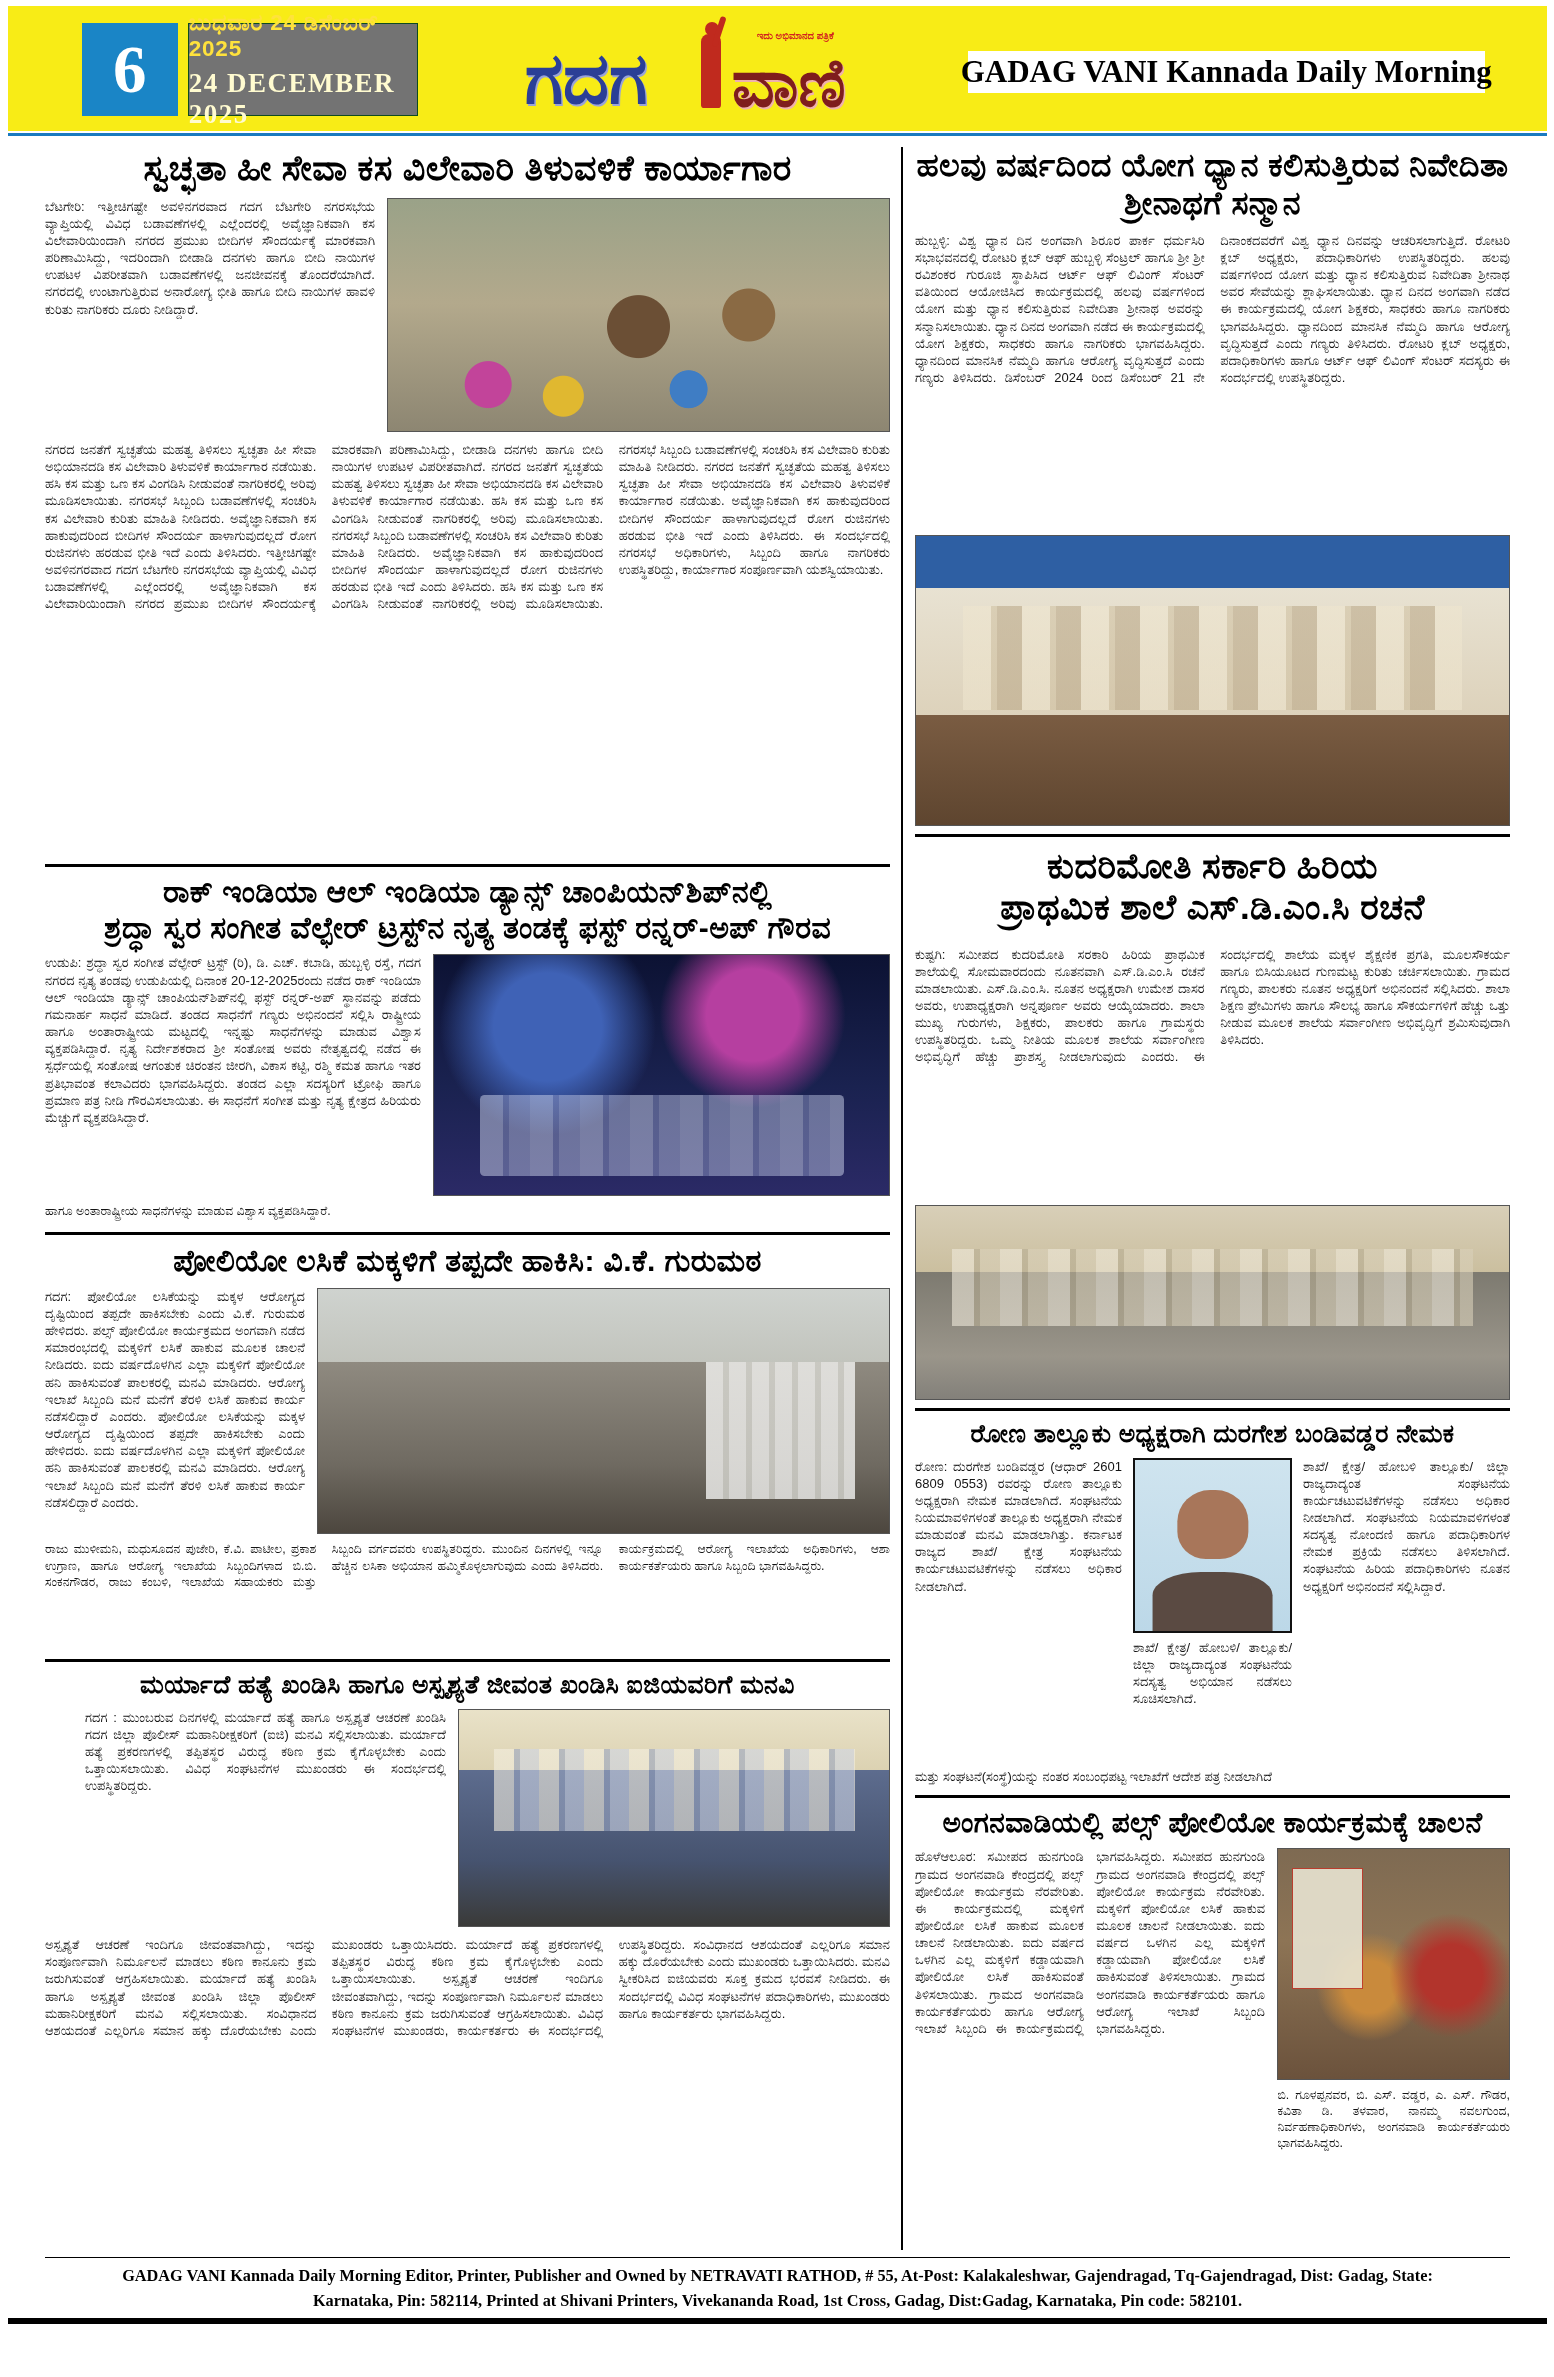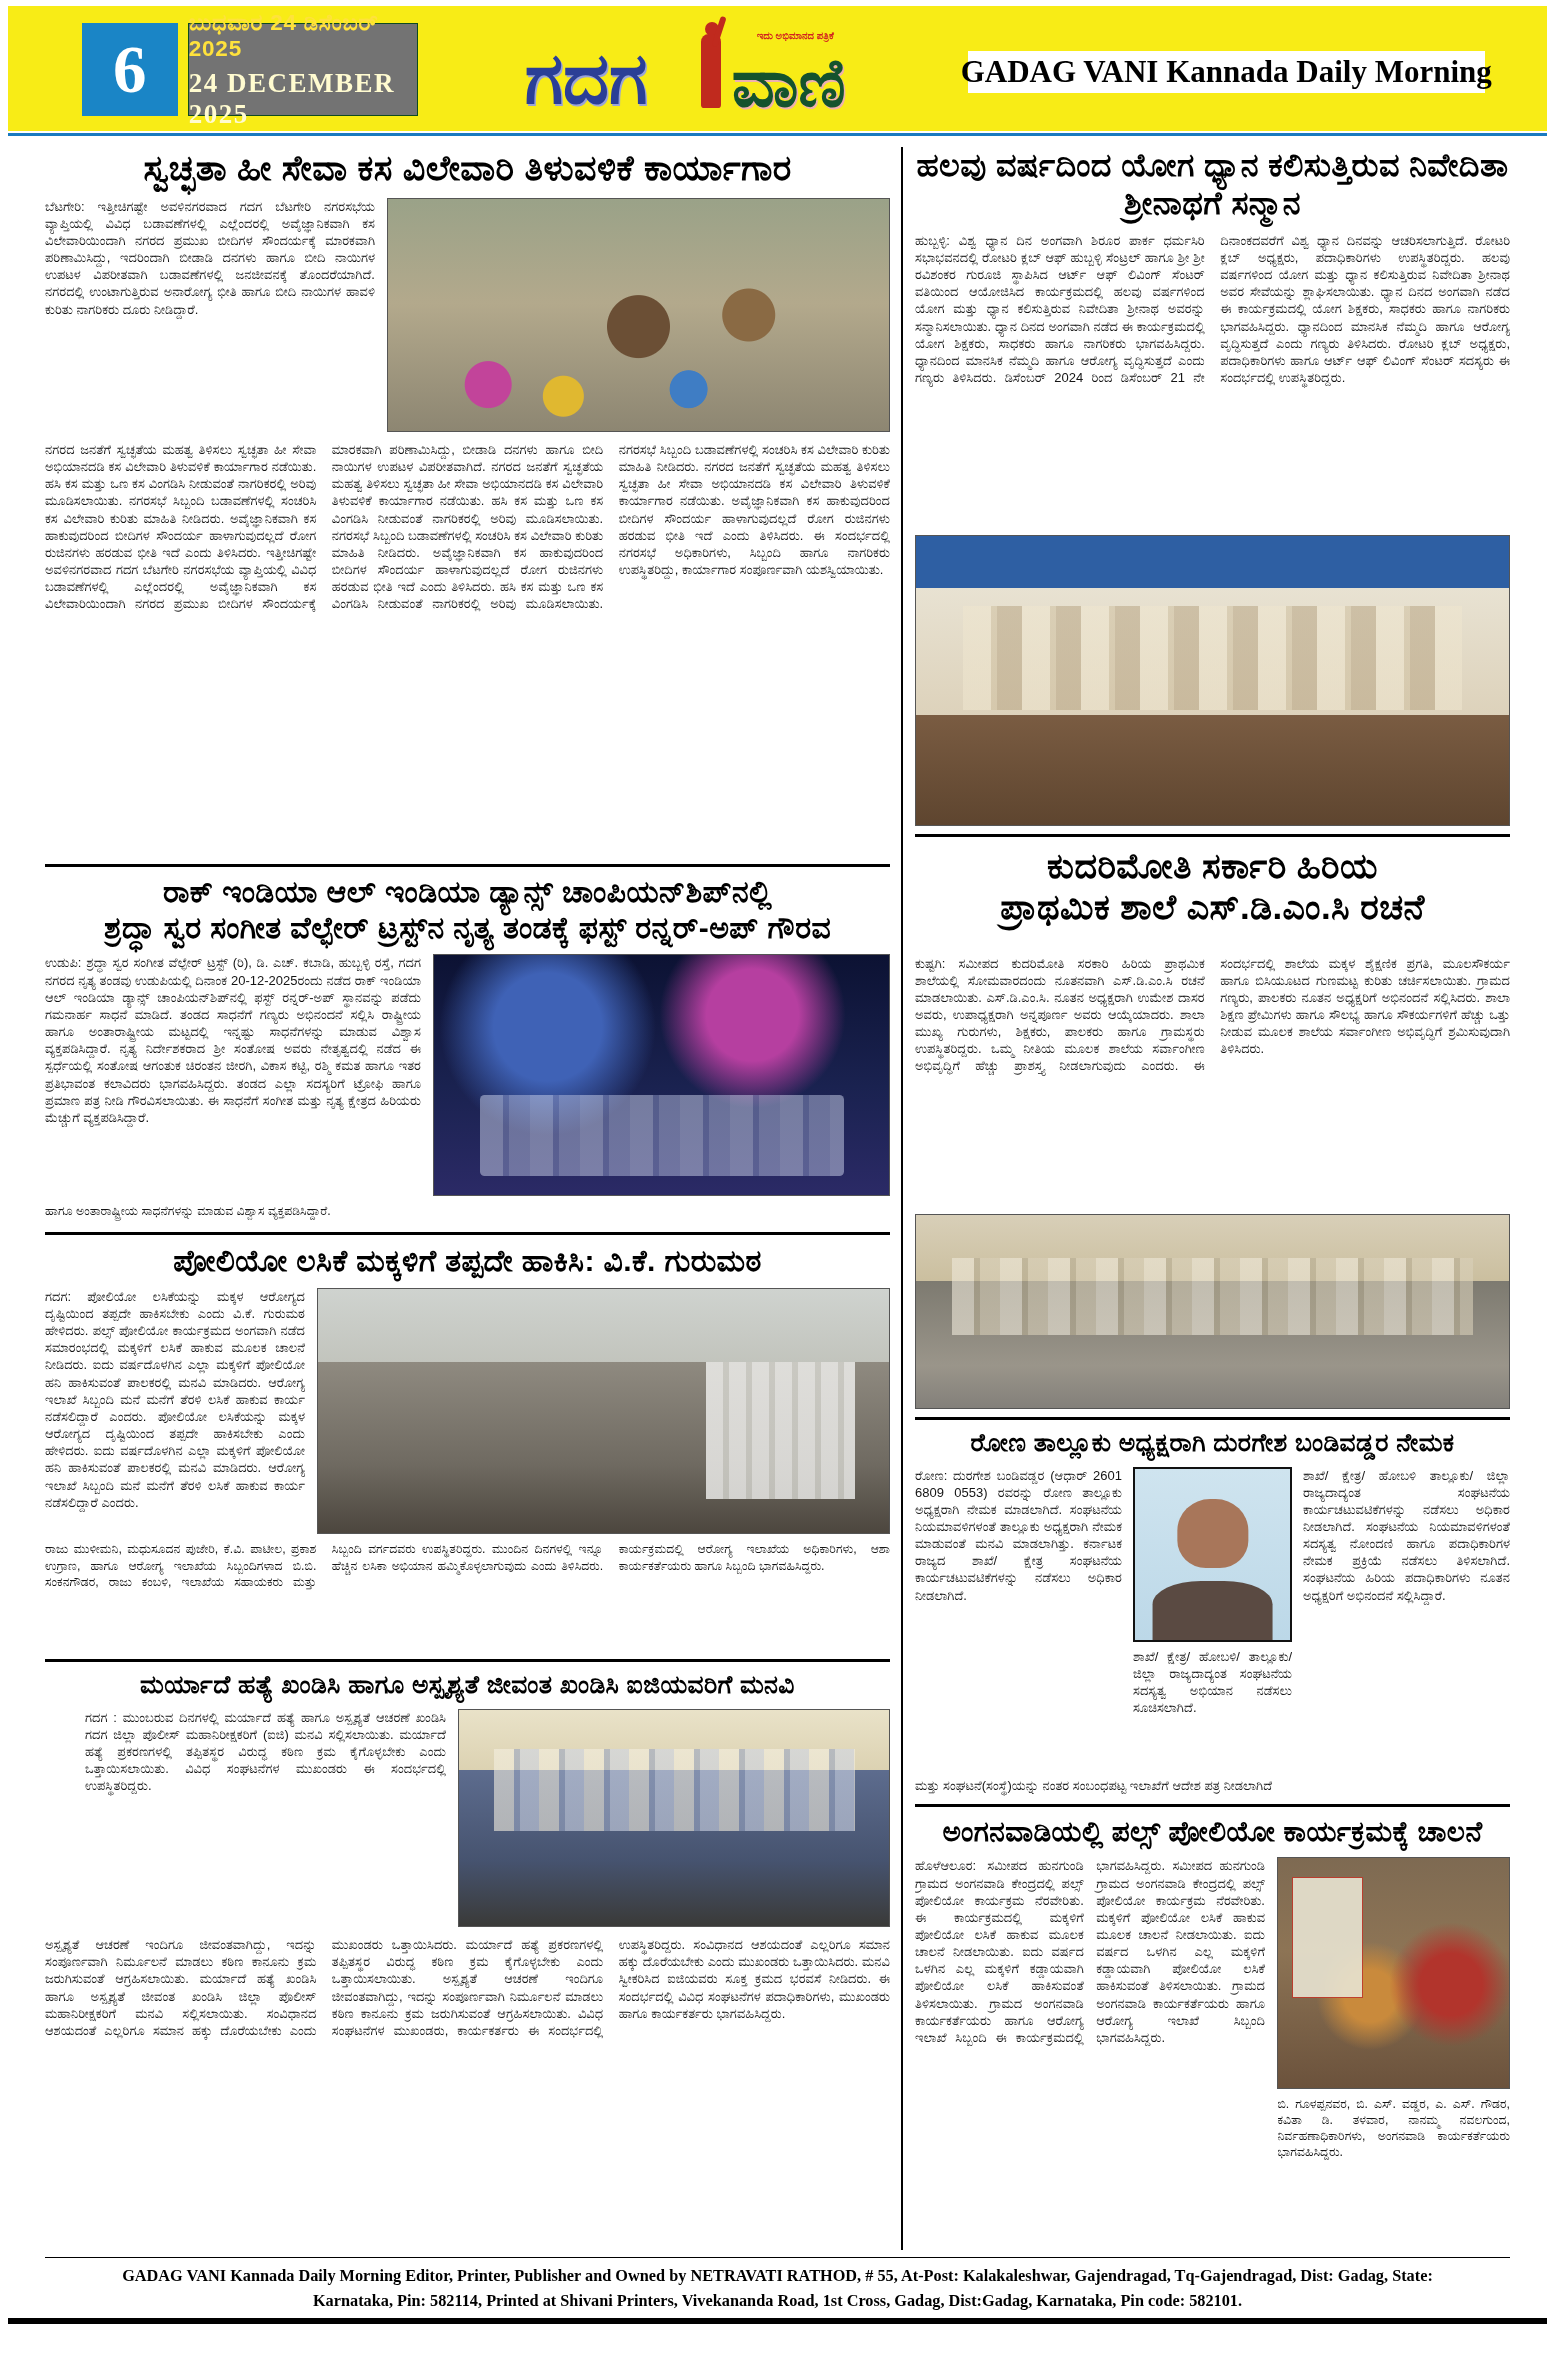--- a/index.html
+++ b/index.html
@@ -26,21 +26,21 @@
   .logo { position:absolute; left:517px; top:11px; width:325px; height:108px; }
   .logo-kn1 {
     position:absolute; left:0; top:22px; font-size:71px; font-weight:bold; color:#2b3f96;
     text-shadow:1.5px 1.5px 0 #9aa3d8; font-family:"Liberation Serif", serif;
   }
   .logo-statue { position:absolute; left:169px; top:4.6px; width:34px; height:99px; }
   .logo-statue .head { position:absolute; left:11px; top:0; width:14px; height:14px; border-radius:50%; background:#c02a1e; }
   .logo-statue .bodyshape { position:absolute; left:7.7px; top:12.4px; width:20px; height:74px; border-radius:7.7px 7.7px 3.1px 3.1px; background:#c02a1e; }
   .logo-statue .arm { position:absolute; left:22px; top:-6.2px; width:6.2px; height:31px; border-radius:3.1px; background:#c02a1e; transform:rotate(18deg); }
   .logo-kn2 {
-    position:absolute; left:207px; top:28px; font-size:67px; font-weight:bold; color:#14532d;
+    position:absolute; left:207px; top:28px; font-size:67px; font-weight:bold; color:#7f1d1d;
     text-shadow:1.5px 1.5px 0 #efb1ad; font-family:"Liberation Serif", serif;
   }
   .logo-tagline { position:absolute; left:232px; top:12.4px; width:93px; font-size:10px; color:#d2241f; font-weight:bold; line-height:1.2; }
   .masthead-en {
     position:absolute; left:960px; top:45px; width:517px; height:42px; background:#ffffff;
     display:flex; align-items:center; justify-content:center;
     font-family:"Liberation Serif", serif; font-weight:bold; font-size:31px; color:#000;
     white-space:nowrap;
   }
   .masthead-rule { position:absolute; left:7.7px; right:7.7px; top:133px; height:3.1px; background:#1a7ac0; }
@@ -119,21 +119,21 @@
   .a5-cap { margin-top:7.7px; height:110px; column-count:3; column-gap:15.5px; }
 
   .a7-row { display:flex; gap:12.4px; height:218px; margin-top:9.3px; }
   .a7-row .txt { width:361px;margin-left:40px; }
   .a7-row .ph { flex:1; }
   .a7-rest { margin-top:9.3px; height:259px; column-count:3; column-gap:15.5px; }
 
   .a2-body { margin-top:9.3px; height:296px; column-count:2; column-gap:15.5px; }
   .a2-photo { margin-top:7.7px; height:291px; }
 
-  .a4-body { margin-top:27px; height:252px; column-count:2; column-gap:15.5px; }
+  .a4-body { margin-top:18px; height:252px; column-count:2; column-gap:15.5px; }
   .a4-photo { margin-top:7.7px; height:195px; }
 
   .a6-grid { display:grid; grid-template-columns:1fr 159px 1fr; gap:11px; height:307px; margin-top:9.3px; }
   .a6-mid .ph-portrait { height:175px; margin-bottom:6.2px; }
   .a6-last { height:20px; overflow:hidden; margin-top:3.1px; }
 
   .a8-row { display:flex; gap:12.4px; height:313px; margin-top:9.3px; }
   .a8-left { width:350px; column-count:2; column-gap:12.4px; height:100%; }
   .a8-right { flex:1; display:flex; flex-direction:column; gap:6.2px; }
   .a8-right .ph { height:232px; }

